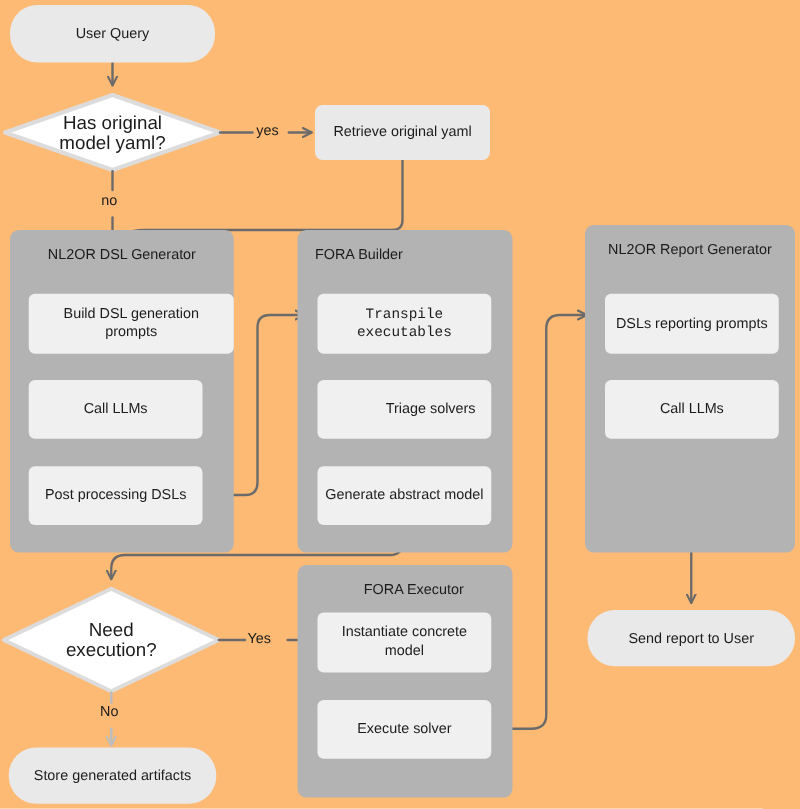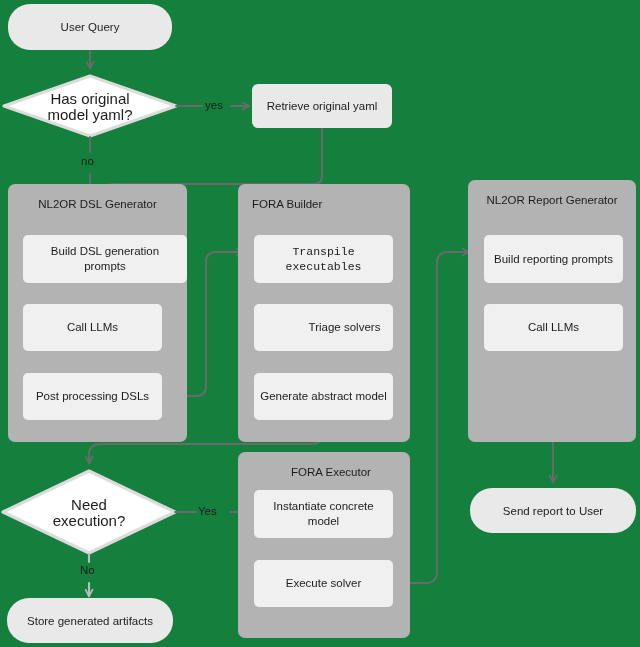--- a/index.html
+++ b/index.html
@@ -4,21 +4,21 @@
 <style>
   html, body {
     margin: 0;
     padding: 0;
     background: #ffffff;
   }
   #canvas {
     position: relative;
     width: 640px;
     height: 647px;
-    background: #15803d;
+    background: #fdba74;
     font-family: "Liberation Sans", sans-serif;
     overflow: hidden;
   }
   #wires {
     position: absolute;
     left: 0;
     top: 0;
     width: 640px;
     height: 647px;
     pointer-events: none;
@@ -196,21 +196,21 @@
     <span>Triage solvers</span>
   </div>
   <div class="node" style="left:254px; top:373px; width:139px; height:47px;">
     <span>Generate abstract model</span>
   </div>
 
   <div class="group-box" style="left:468px; top:180px; width:168px; height:262px;">
     <div class="group-title">NL2OR Report Generator</div>
   </div>
   <div class="node" style="left:484px; top:235px; width:139px; height:48px;">
-    <span>Build reporting prompts</span>
+    <span>DSLs reporting prompts</span>
   </div>
   <div class="node" style="left:484px; top:304px; width:139px; height:47px;">
     <span>Call LLMs</span>
   </div>
 
   <div class="group-box" style="left:238px; top:452px; width:172px; height:186px;">
     <div class="group-title" style="text-align:center; left:14px; top:14px;">FORA Executor</div>
   </div>
   <div class="node" style="left:254px; top:490px; width:139px; height:48px;">
     <span>Instantiate concrete model</span>

